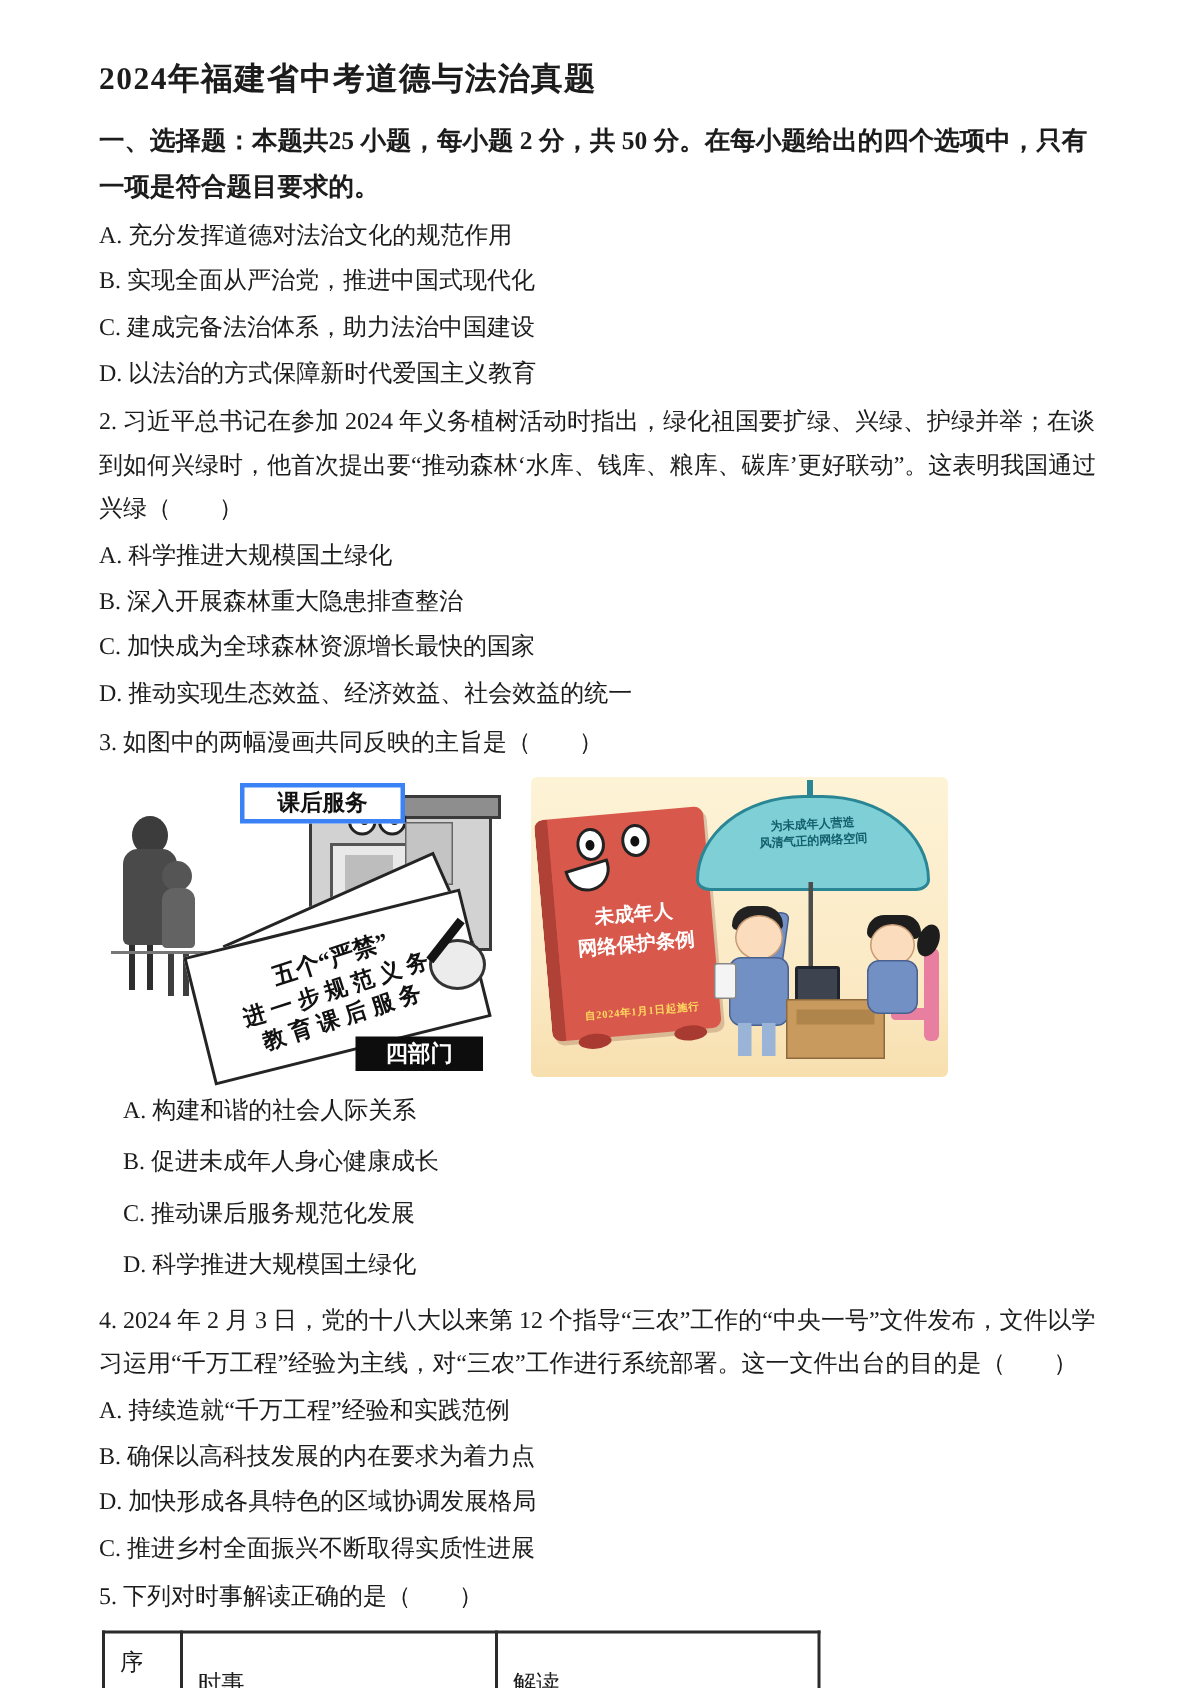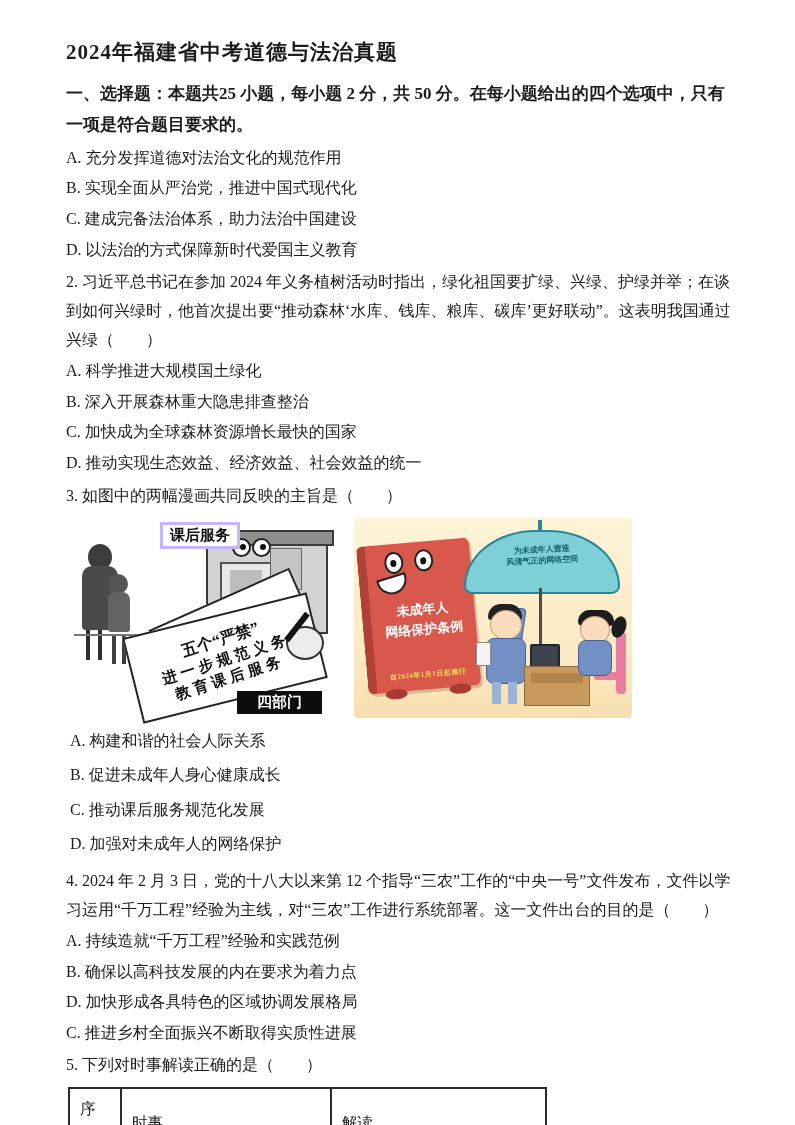--- a/index.html
+++ b/index.html
@@ -12,30 +12,30 @@
   .doc-title{
     font-size:21px;font-weight:bold;
     margin:0 0 12px 0;letter-spacing:1px;
   }
   .section-heading{
     font-size:17px;font-weight:bold;line-height:1.85;margin:0 0 4px 0;
   }
   .stem{font-size:16px;line-height:1.82;margin:4px 0 2px 0;}
   .option{font-size:16px;line-height:1.66;margin:4px 0;}
   .options-2col{display:flex;flex-wrap:wrap;margin:2px 0;}
-  .options-2col .option{width:50%;margin:4px 4px;box-sizing:border-box;}
+  .options-2col .option{width:50%;margin:4px 16px;box-sizing:border-box;}
   .preline{white-space:pre-line;}
 
   
   .cartoons{display:flex;gap:24px;margin:8px 0 6px 2px;height:200px;}
   .cartoon{position:relative;flex:none;}
   
   .cartoon-left{width:262px;height:198px;background:#ffffff;}
-  .cl-sign{position:absolute;left:92px;top:4px;background:#fff;border:3px solid #c4b5fd;
-    font-weight:bold;font-size:15px;padding:1px 7px;z-index:4;color:#111;}
+  .cl-sign{position:absolute;left:92px;top:4px;background:#fff;border:3px solid #3b82f6;
+    font-weight:bold;font-size:15px;padding:1px 22px;z-index:4;color:#111;}
   .cl-building{position:absolute;right:2px;top:20px;width:118px;height:92px;
     background:#d2d2d2;border:2px solid #3a3a3a;z-index:1;}
   .cl-roof{position:absolute;left:-8px;top:-10px;width:130px;height:12px;background:#8e8e8e;border:2px solid #3a3a3a;}
   .cl-eye{position:absolute;top:-2px;width:15px;height:15px;border-radius:50%;
     background:#fff;border:2px solid #222;}
   .cl-eye::after{content:"";position:absolute;left:6px;top:4px;width:6px;height:6px;border-radius:50%;background:#111;}
   .cl-door{position:absolute;left:12px;top:22px;width:48px;height:62px;background:#e9e9e9;border:2px solid #555;}
   .cl-door::after{content:"";position:absolute;left:8px;top:6px;right:8px;height:26px;background:#bdbdbd;}
   .cl-panel{position:absolute;left:62px;top:8px;width:30px;height:40px;background:#c4c4c4;border:1px solid #666;}
   .cl-mother{position:absolute;left:6px;top:26px;width:58px;height:120px;}
@@ -201,21 +201,21 @@
           <div class="cr-monitor"></div>
           <div class="cr-desk"></div>
         </div>
       </div>
     </div>
 
     <div class="options-2col">
       <p class="option">A. 构建和谐的社会人际关系</p>
       <p class="option">B. 促进未成年人身心健康成长</p>
       <p class="option">C. 推动课后服务规范化发展</p>
-      <p class="option">D. 加强对未成年人的网络保护</p>
+      <p class="option">D. 科学推进大规模国土绿化</p>
     </div>
   </div>
 
   <div>
     <p class="stem">4. 2024 年 2 月 3 日，党的十八大以来第 12 个指导“三农”工作的“中央一号”文件发布，文件以学习运用“千万工程”经验为主线，对“三农”工作进行系统部署。这一文件出台的目的是（　　）</p>
     <p class="option">A. 持续造就“千万工程”经验和实践范例</p>
     <p class="option">B. 确保以高科技发展的内在要求为着力点</p>
     <p class="option">D. 加快形成各具特色的区域协调发展格局</p>
     <p class="option">C. 推进乡村全面振兴不断取得实质性进展</p>
   </div>

